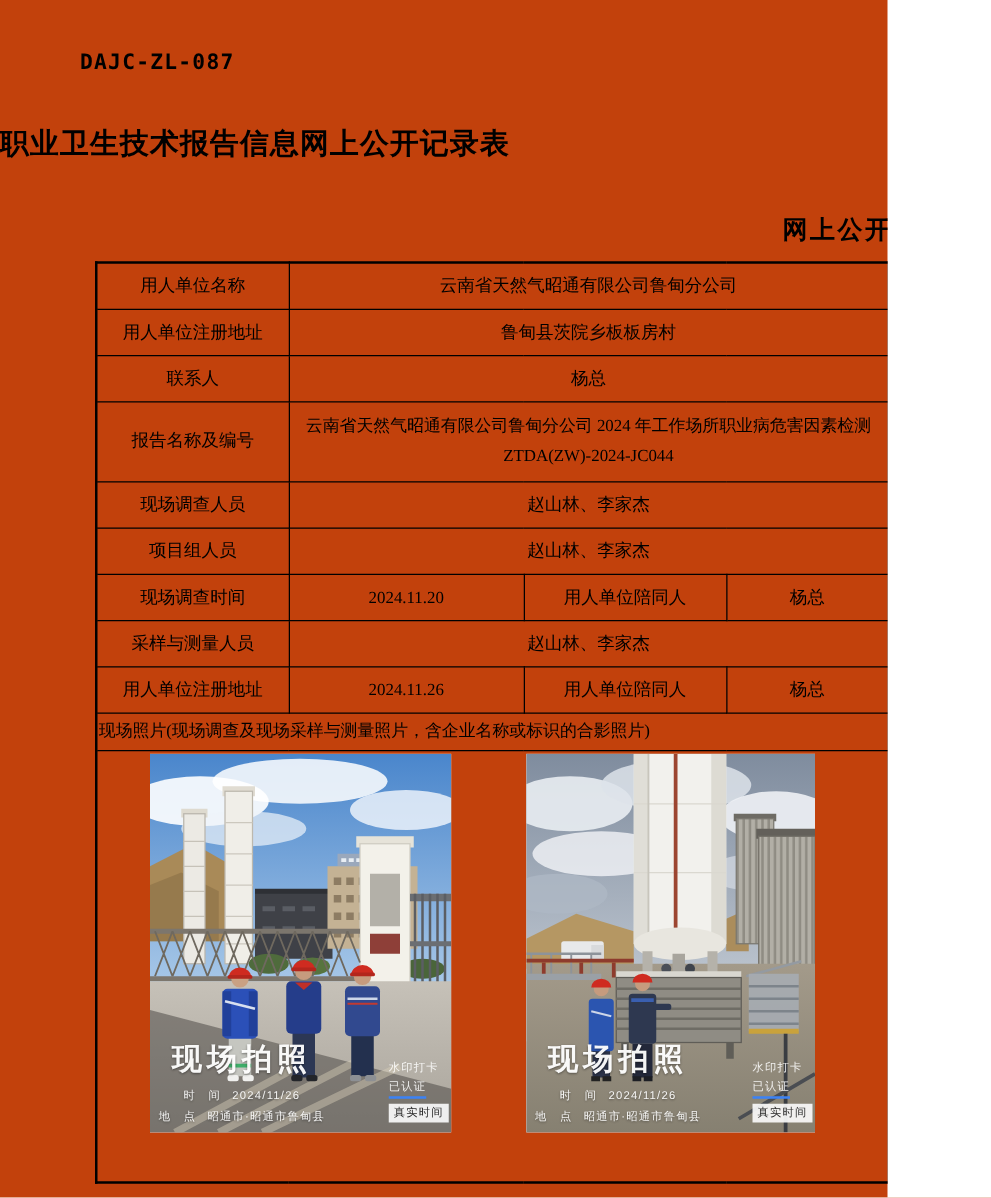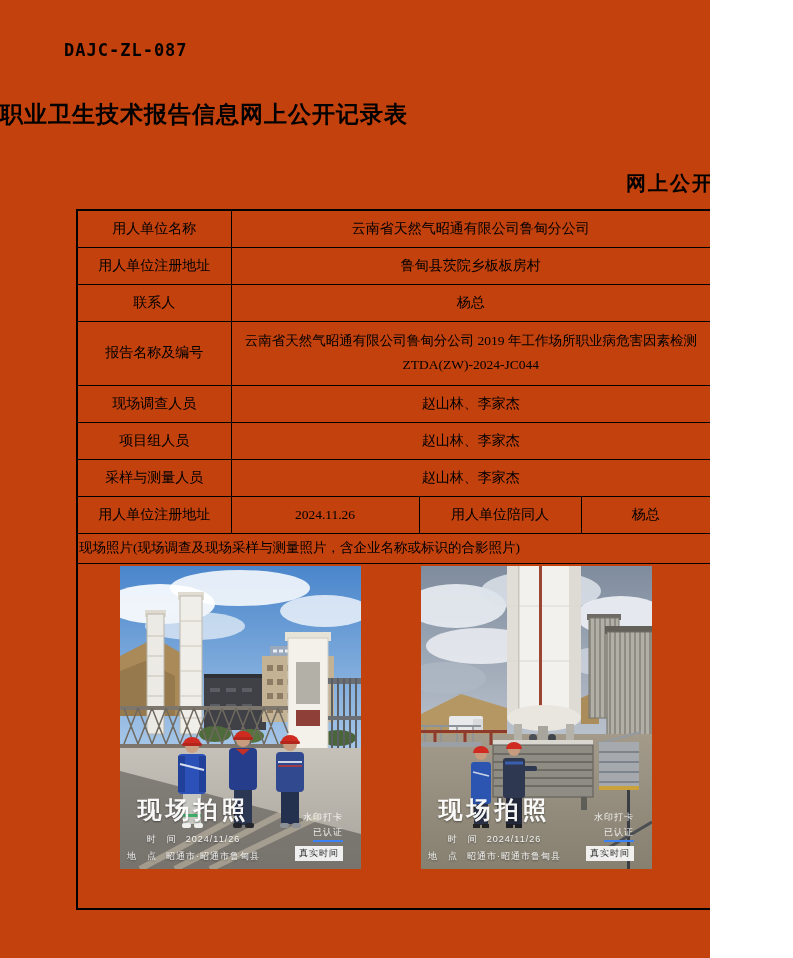--- a/index.html
+++ b/index.html
@@ -21,21 +21,21 @@
   .photos-cell{height:312px;position:relative;padding:16px !important;border-radius:12px;}
   .photo{position:absolute;top:2px;height:303px;overflow:hidden;background:#cfd6de;}
   .photo-left{left:42px;width:241px;}
   .photo-right{left:343px;width:231px;}
   .photo svg{position:absolute;left:0;top:0;}
   .wm{position:absolute;left:7px;bottom:6px;color:#fff;text-shadow:0 1px 2px rgba(0,0,0,.45);
       font-family:"Liberation Sans","DejaVu Sans",sans-serif;}
   .wm-title{font-size:24px;font-weight:bold;letter-spacing:4px;opacity:.95;margin-bottom:7px;}
   .wm-line{font-size:9px;letter-spacing:1px;margin-top:4px;opacity:.92;}
   .wm-label{margin-right:9px;}
-  .wm-right{position:absolute;right:18px;bottom:8px;text-align:right;
+  .wm-right{position:absolute;right:2px;bottom:8px;text-align:left;
       color:rgba(255,255,255,.88);font-family:Liberation Sans, sans-serif;font-size:9px;}
   .wm-app{letter-spacing:1px;}
   .wm-verified{display:inline-block;margin-top:2px;padding-bottom:1px;border-bottom:2px solid #3b82f6;letter-spacing:1px;}
   .wm-badge{display:inline-block;margin-top:4px;background:rgba(250,250,250,.92);color:#2b2b2b;
       padding:1px 4px;font-size:9px;letter-spacing:1px;}
 </style>
 </head>
 <body>
 
 <div class="page">
@@ -60,31 +60,37 @@
       <td>用人单位注册地址</td>
       <td colspan="3">鲁甸县茨院乡板板房村</td>
     </tr>
     <tr class="r37">
       <td>联系人</td>
       <td colspan="3">杨总</td>
     </tr>
     <tr class="r64">
       <td>报告名称及编号</td>
       <td colspan="3">
-        <div class="rep-line">云南省天然气昭通有限公司鲁甸分公司 2019 年工作场所职业病危害因素检测</div>
+        <div class="rep-line">云南省天然气昭通有限公司鲁甸分公司 2024 年工作场所职业病危害因素检测</div>
         <div class="rep-line num">ZTDA(ZW)-2024-JC044</div>
       </td>
     </tr>
     <tr class="r37">
       <td>现场调查人员</td>
       <td colspan="3">赵山林、李家杰</td>
     </tr>
     <tr class="r37">
       <td>项目组人员</td>
       <td colspan="3">赵山林、李家杰</td>
+    </tr>
+    <tr class="r37">
+      <td>现场调查时间</td>
+      <td class="num">2024.11.20</td>
+      <td>用人单位陪同人</td>
+      <td>杨总</td>
     </tr>
     <tr class="r37">
       <td>采样与测量人员</td>
       <td colspan="3">赵山林、李家杰</td>
     </tr>
     <tr class="r37">
       <td>用人单位注册地址</td>
       <td class="num">2024.11.26</td>
       <td>用人单位陪同人</td>
       <td>杨总</td>

